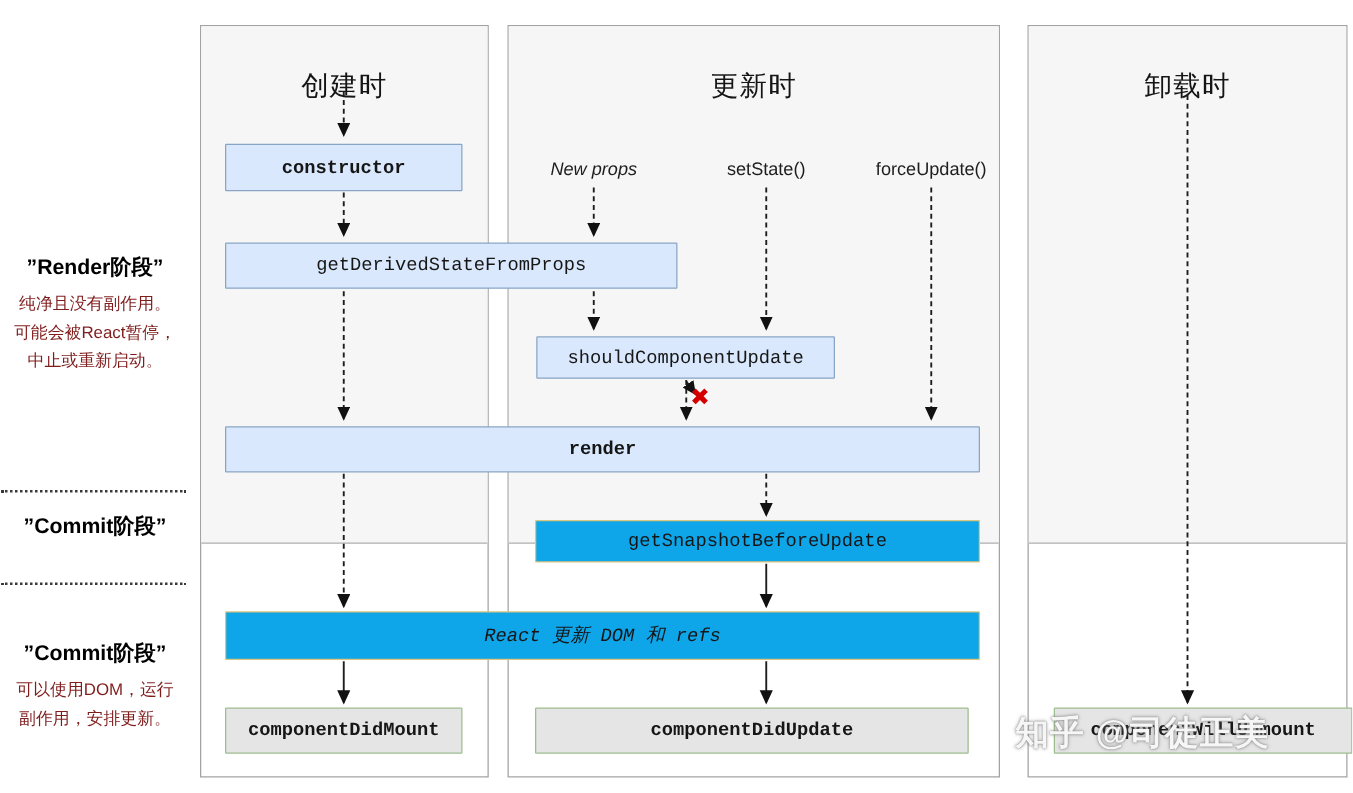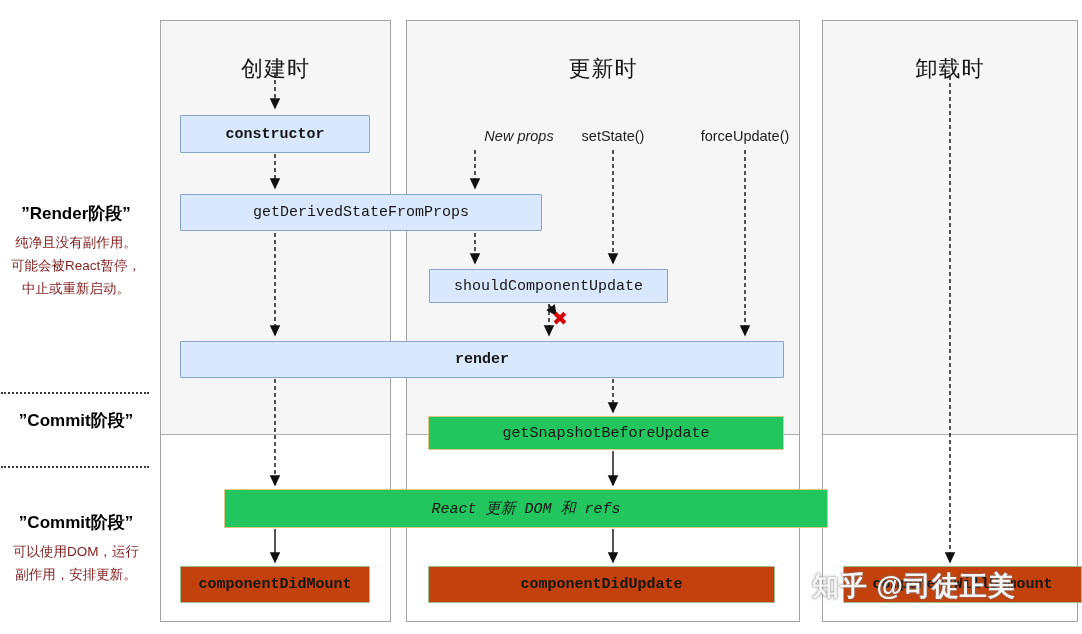--- a/index.html
+++ b/index.html
@@ -22,24 +22,24 @@
   .panel-top { position:absolute; left:0; top:0; right:0; height:414px;
                background:#f6f6f6; border-bottom:1px solid #b0b0b0; }
   .panel-title { position:absolute; top:33px; left:0; right:0; text-align:center;
                  font-size:22px; font-weight:500; color:#151515; letter-spacing:1px; }
 
   
   .node { position:absolute; display:flex; align-items:center; justify-content:center;
           border-radius:1px; border:1px solid; font-size:15px; color:#161616;
           text-align:center;font-family:Liberation Mono, monospace; }
   .blue   { background:#d9e8fc; border-color:#89a5c6; }
-  .yellow { background:#22c55e; border-color:#dcc57e; }
-  .green  { background:#c2410c; border-color:#9dbd8e; }
+  .yellow { background:#0ea5e9; border-color:#dcc57e; }
+  .green  { background:#e5e5e5; border-color:#9dbd8e; }
   .bold   { font-weight:bold; }
-  .italic { font-style:italic;margin-left:44px; }
+  .italic { font-style:italic; }
 
   
   .trigger { position:absolute; width:140px; text-align:center;
              font-size:14.5px; color:#1d1d1d; }
 
   
   .arrows { position:absolute; left:0; top:0; pointer-events:none; }
   .cross { position:absolute; left:552px; top:309px; font-size:19px; line-height:19px;
            font-weight:bold; color:#d40000; }
   .watermark { position:absolute; left:812px; top:568px; white-space:nowrap;

